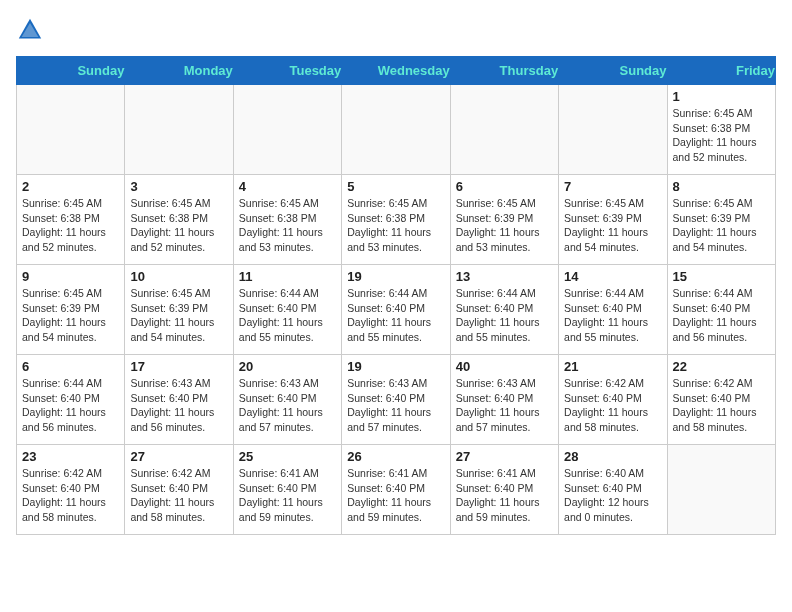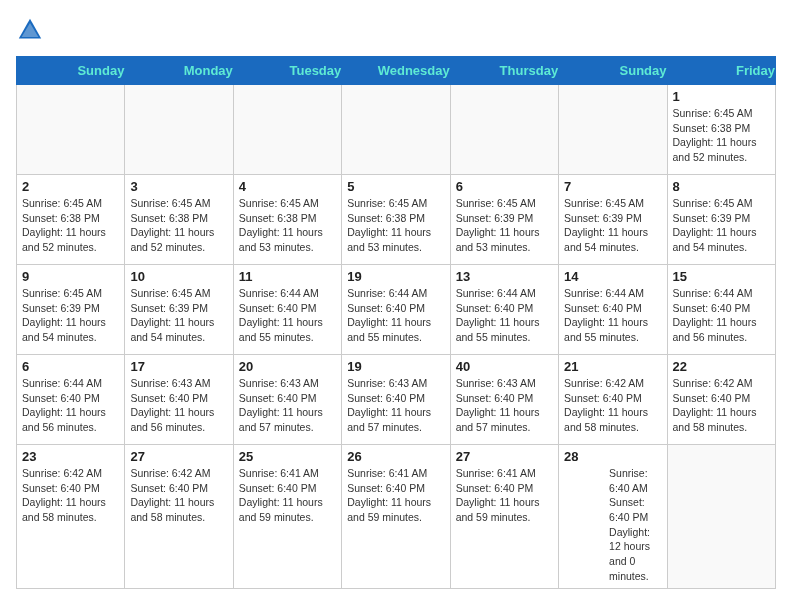--- a/index.html
+++ b/index.html
@@ -318,21 +318,21 @@
         </td>
         <td>
           <span class="day-num">27</span>
           <div class="day-info" style="white-space: pre-line;">Sunrise: 6:41 AM
 Sunset: 6:40 PM
 Daylight: 11 hours
 and 59 minutes.</div>
         </td>
         <td>
           <span class="day-num">28</span>
-          <div class="day-info" style="white-space: pre-line; margin-left: 45px;">Sunrise: 6:40 AM
+          <div class="day-info" style="white-space: pre-line;">Sunrise: 6:40 AM
 Sunset: 6:40 PM
 Daylight: 12 hours
 and 0 minutes.</div>
         </td>
         <td class="empty"></td>
       </tr>
     </tbody>
 </table>
 
 </body></html>

